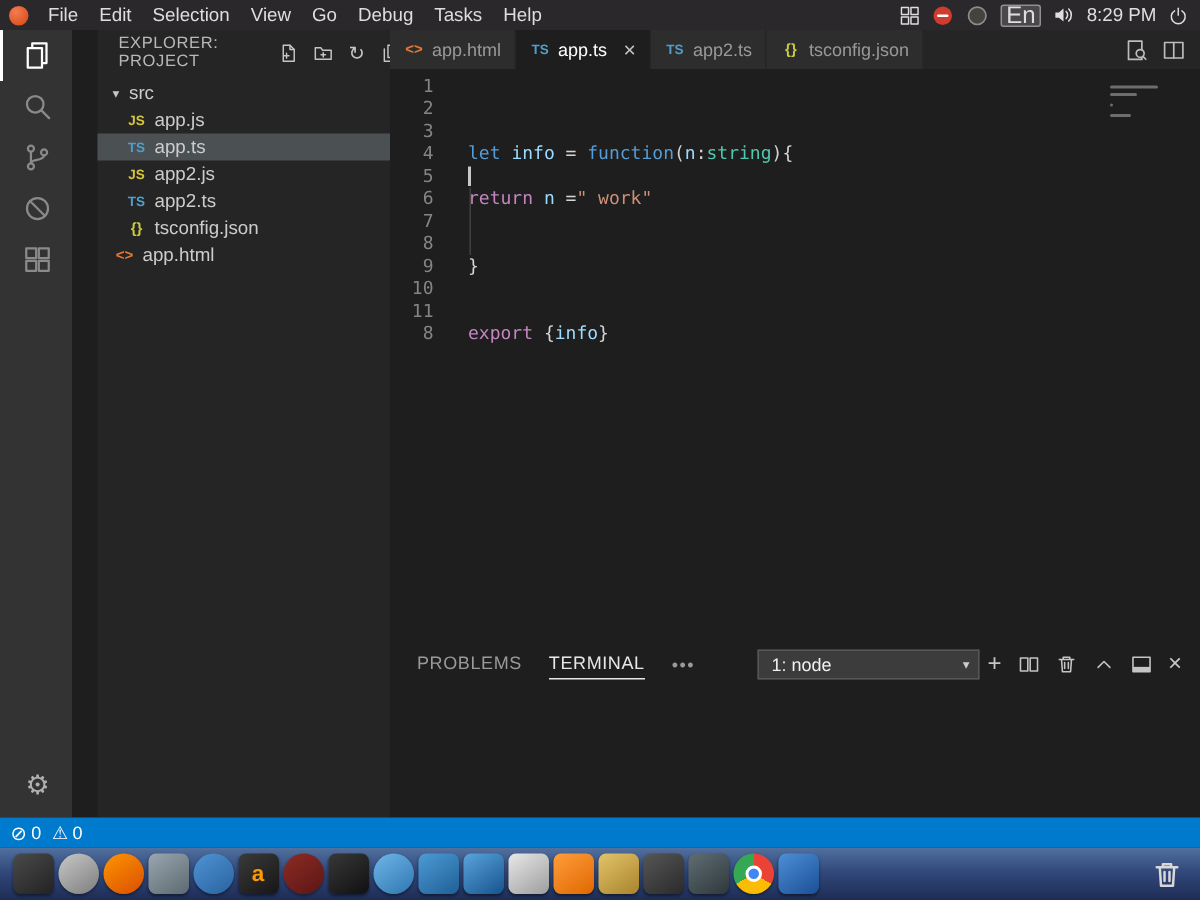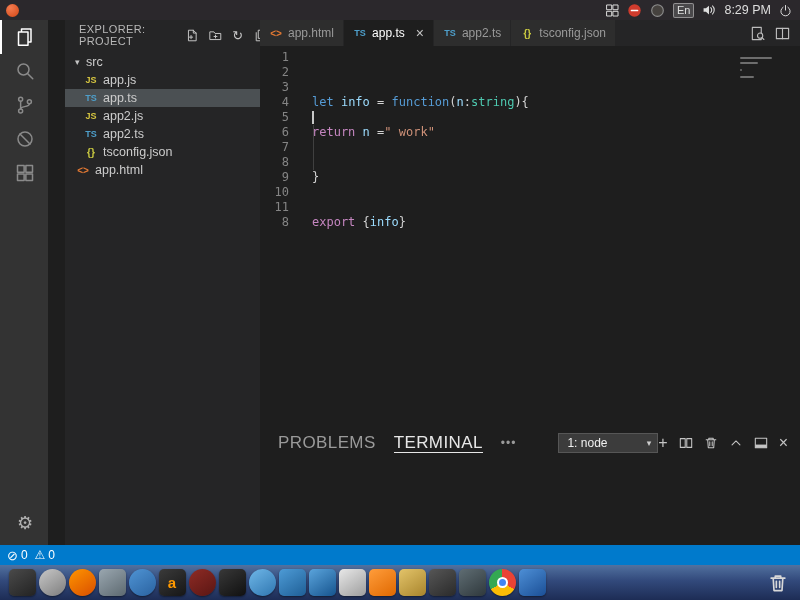--- a/index.html
+++ b/index.html
@@ -8,21 +8,21 @@
 
   
   #menubar { position: absolute; top: 0; left: 0; width: 800px; height: 20px;
     background: #2b282c; display: flex; align-items: center; color: #dedede; font-size: 12.5px; z-index: 10; }
   #window-control { width: 13px; height: 13px; border-radius: 50%; flex: none;
     background: radial-gradient(circle at 35% 30%, #f57c50, #d34615); margin: 0 6px; }
   #menu-items { display: flex; }
   .menu-item { padding: 0 7px; line-height: 20px; height: 20px; white-space: nowrap; }
   #menubar-right { margin-left: auto; display: flex; align-items: center; gap: 8px; padding-right: 8px; }
   .mb-icon { display: flex; align-items: center; }
-  #lang-ind { font-size: 11px; background: rgba(255,255,255,0.15); border: 1px solid rgba(255,255,255,0.4);
+  #lang-ind { font-size: 16px; background: rgba(255,255,255,0.15); border: 1px solid rgba(255,255,255,0.4);
     border-radius: 2px; padding: 0 3px; line-height: 13px; }
 
   
   #activitybar { position: absolute; top: 20px; left: 0; width: 48px; height: 525px; background: #333333; }
   .ab-item { width: 48px; height: 34px; display: flex; align-items: center; justify-content: center;
     color: #8a8a8a; border-left: 2px solid transparent; }
   .ab-item.active { color: #ffffff; border-left: 2px solid #ffffff; }
   .ab-item span { display: flex; }
   #ab-bottom { position: absolute; bottom: 5px; left: 0; width: 48px; }
   #ab-bottom .ab-item { color: #b0b0b0; }
@@ -61,21 +61,21 @@
   .code-line { height: 15px; white-space: pre; }
   .cursor { display: inline-block; width: 2px; height: 13px; background: #c8c8c8; vertical-align: middle; }
   #indent-guide { position: absolute; width: 1px; background: #404040; left: 15px; }
   #minimap { position: absolute; right: 6px; top: 4px; width: 56px; height: 200px; }
   .mm-mark { position: absolute; height: 2px; background: #6d6d6d; border-radius: 1px; left: 2px; }
 
   
   #panel { height: 117px; background: #1e1e1e; position: relative; }
   #panel-header { height: 30px; display: flex; align-items: center; padding-left: 18px; }
   #panel-tabs { display: flex; }
-  .panel-tab { font-size: 17px; color: #9a9a9a; letter-spacing: 0.4px; margin-right: 18px;
+  .panel-tab { font-size: 12px; color: #9a9a9a; letter-spacing: 0.4px; margin-right: 18px;
     height: 20px; line-height: 19px; border-bottom: 1px solid transparent; }
   .panel-tab.active { color: #e7e7e7; border-bottom: 1px solid #e7e7e7; }
   #panel-more { color: #9a9a9a; font-size: 12px; margin-right: 42px; letter-spacing: 1px; }
   #terminal-select { width: 148px; height: 20px; background: #3c3c3c; color: #f0f0f0; font-size: 12px;
     display: flex; align-items: center; justify-content: space-between; padding: 0 6px 0 8px;
     border: 1px solid #565656; }
   #term-arrow { font-size: 9px; color: #cccccc; }
   #panel-actions { margin-left: auto; display: flex; align-items: center; gap: 11px;
     color: #c5c5c5; padding-right: 12px; }
   .pa { display: flex; align-items: center; }
@@ -100,20 +100,30 @@
     box-shadow: 0 1px 2px rgba(0,0,0,0.45); }
   .dock-icon.round { border-radius: 50%; }
   .chrome-center { width: 11px; height: 11px; border-radius: 50%; background: #4285f4; border: 2px solid #ffffff; }
   #dock-trash { margin-left: auto; color: #d8d8d8; display: flex; align-items: center; margin-right: 4px; }
 </style>
 </head>
 <body>
 
 <div id="menubar">
   <div id="window-control"></div>
+  <div id="menu-items">
+      <div class="menu-item">File</div>
+      <div class="menu-item">Edit</div>
+      <div class="menu-item">Selection</div>
+      <div class="menu-item">View</div>
+      <div class="menu-item">Go</div>
+      <div class="menu-item">Debug</div>
+      <div class="menu-item">Tasks</div>
+      <div class="menu-item">Help</div>
+    </div>
   <div id="menubar-right">
     <span class="mb-icon" id="ic-grid">
         <svg width="13" height="13" viewBox="0 0 16 16" fill="none" stroke="currentColor" stroke-width="1.2" stroke-linecap="round" stroke-linejoin="round">
           <rect x="1.2" y="1.2" width="5.8" height="5.8"></rect>
           <rect x="9" y="1.2" width="5.8" height="5.8"></rect>
           <rect x="1.2" y="9" width="5.8" height="5.8"></rect>
           <rect x="9" y="9" width="5.8" height="5.8"></rect>
         </svg>
       </span>
     <span class="mb-icon" id="ic-dnd">

